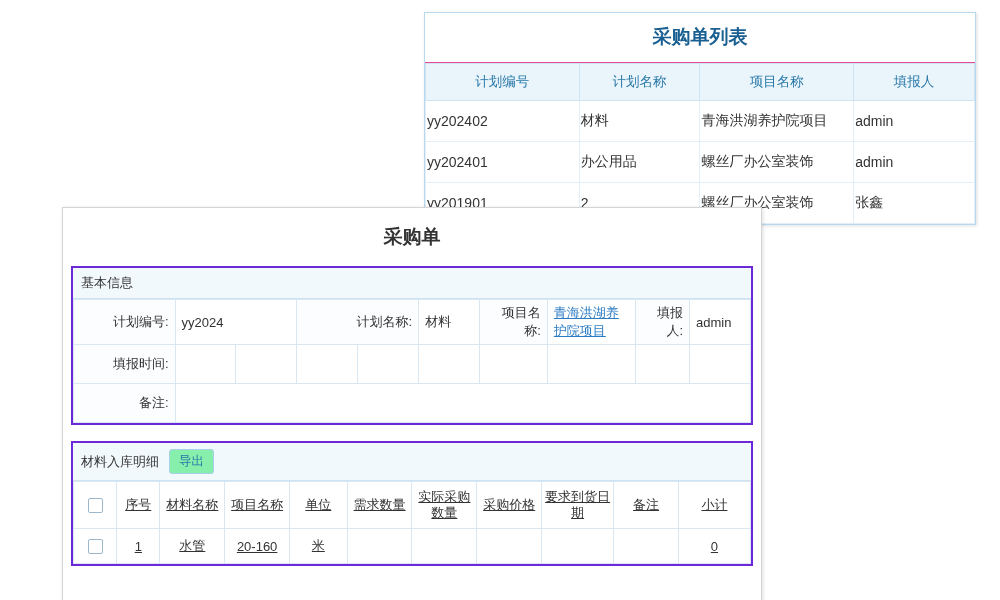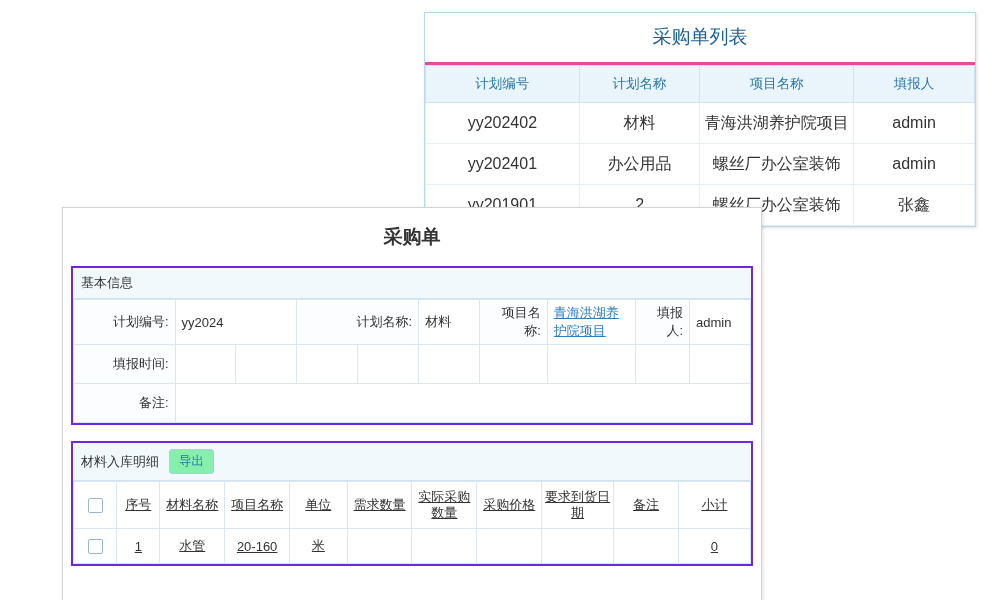--- a/index.html
+++ b/index.html
@@ -26,44 +26,43 @@
     top: 12px;
     width: 552px;
     background: #fff;
     border: 1px solid #b8d8ee;
     box-shadow: 1px 1px 3px rgba(0,0,0,0.12);
     box-sizing: border-box;
   }
   .list-title {
     text-align: center;
     font-size: 19px;
-    font-weight: normal;
+    font-weight: bold;
     color: #1a5f92;
     padding: 11px 0 12px 0;
-    border-bottom: 3px solid #ec4899;
+    border-bottom: 1px solid #ec4899;
   }
   table.list-table {
     border-collapse: collapse;
     width: 100%;
     table-layout: fixed;
   }
   table.list-table th {
     background: #eaf4fb;
     color: #2878a8;
     font-weight: normal;
     font-size: 13.5px;
     height: 34px;
     border: 1px solid #cfe3f2;
     text-align: center;
   }
   table.list-table td {
     height: 38px;
     border: 1px solid #e3eef7;
-    text-align: center;
-    font-size: 16px;
+    font-size: 14px;
     color: #333;
     background: #fff;
   }
 
   
   .form-panel {
     position: absolute;
     left: 62px;
     top: 207px;
     width: 700px;

